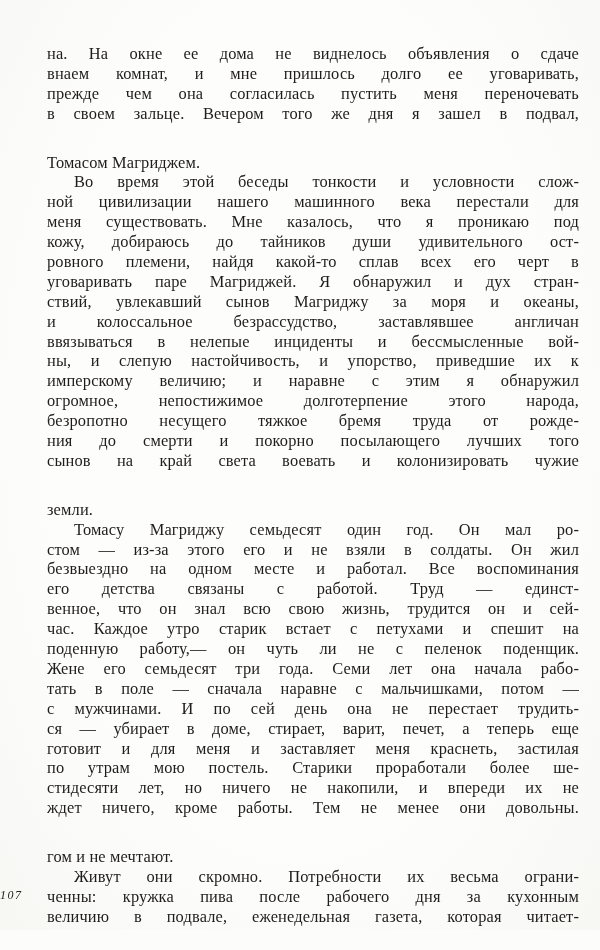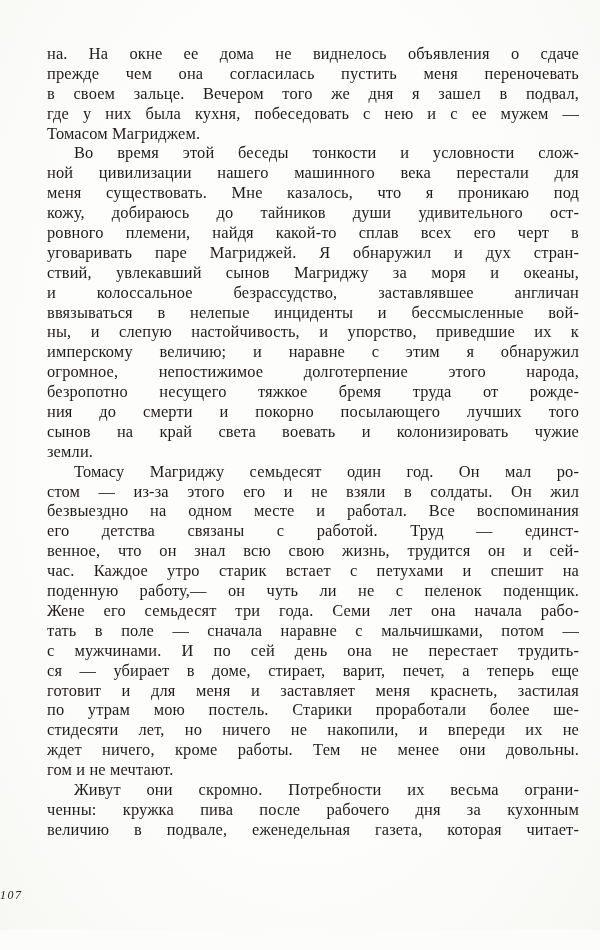--- a/index.html
+++ b/index.html
@@ -40,20 +40,21 @@
     text-align-last: justify;
     height: 19.9px;
     overflow: hidden;
   }
   .line.indent {
     padding-left: 27px;
   }
   .line.endline {
     text-align: left;
     text-align-last: left;
+    margin-top: 29px;
   }
   .page-number {
     position: absolute;
     left: 0;
     top: 888px;
     width: 600px;
     text-align: left;
     color: #242220;
     font-size: 12px;
     letter-spacing: 1.5px;
@@ -61,23 +62,23 @@
     font-style: italic;
   }
 </style>
 </head>
 <body>
 
 <div class="page">
   <div class="text-block">
       <div class="paragraph">
         <div class="line">на. На окне ее дома не виднелось объявления о сдаче</div>
+        <div class="line">внаем комнат, и мне пришлось долго ее уговаривать,</div>
         <div class="line">прежде чем она согласилась пустить меня переночевать</div>
         <div class="line">в своем зальце. Вечером того же дня я зашел в подвал,</div>
-        <div class="line">где у них была кухня, побеседовать с нею и с ее мужем —</div>
         <div class="line endline">Томасом Магриджем.</div>
       </div>
       <div class="paragraph">
         <div class="line indent">Во время этой беседы тонкости и условности слож-</div>
         <div class="line">ной цивилизации нашего машинного века перестали для</div>
         <div class="line">меня существовать. Мне казалось, что я проникаю под</div>
         <div class="line">кожу, добираюсь до тайников души удивительного ост-</div>
         <div class="line">ровного племени, найдя какой-то сплав всех его черт в</div>
         <div class="line">уговаривать паре Магриджей. Я обнаружил и дух стран-</div>
         <div class="line">ствий, увлекавший сынов Магриджу за моря и океаны,</div>

